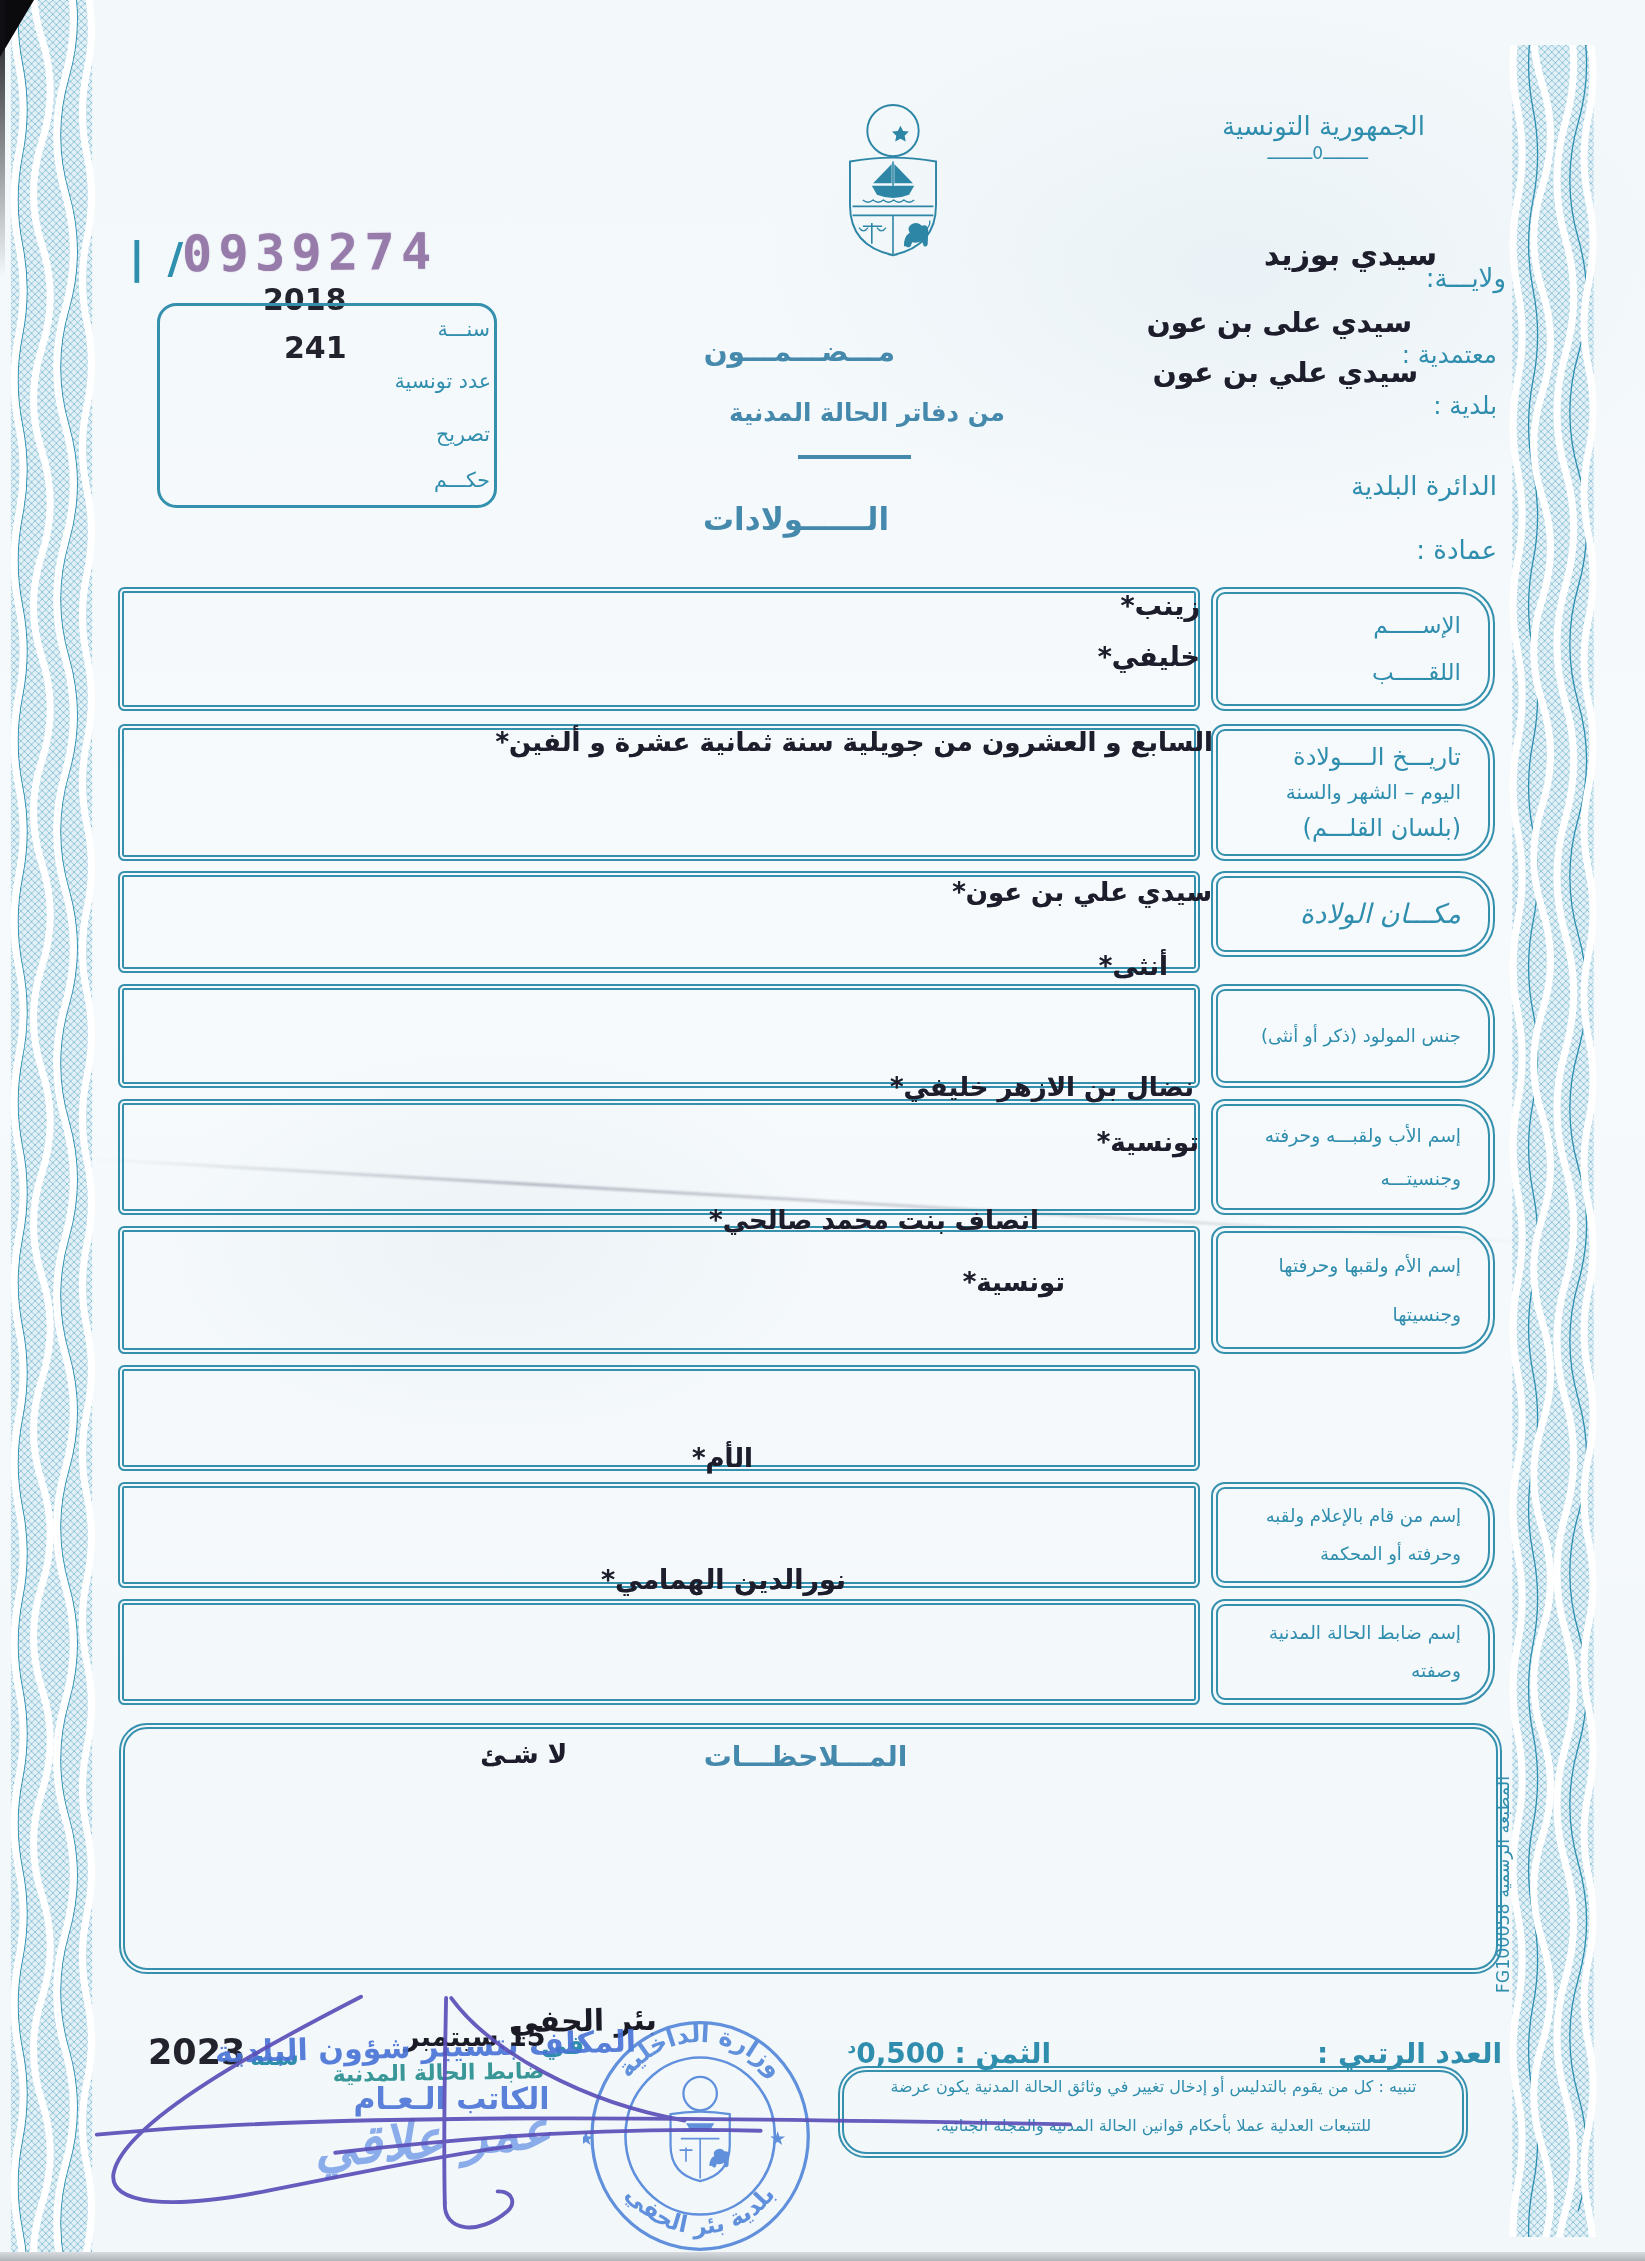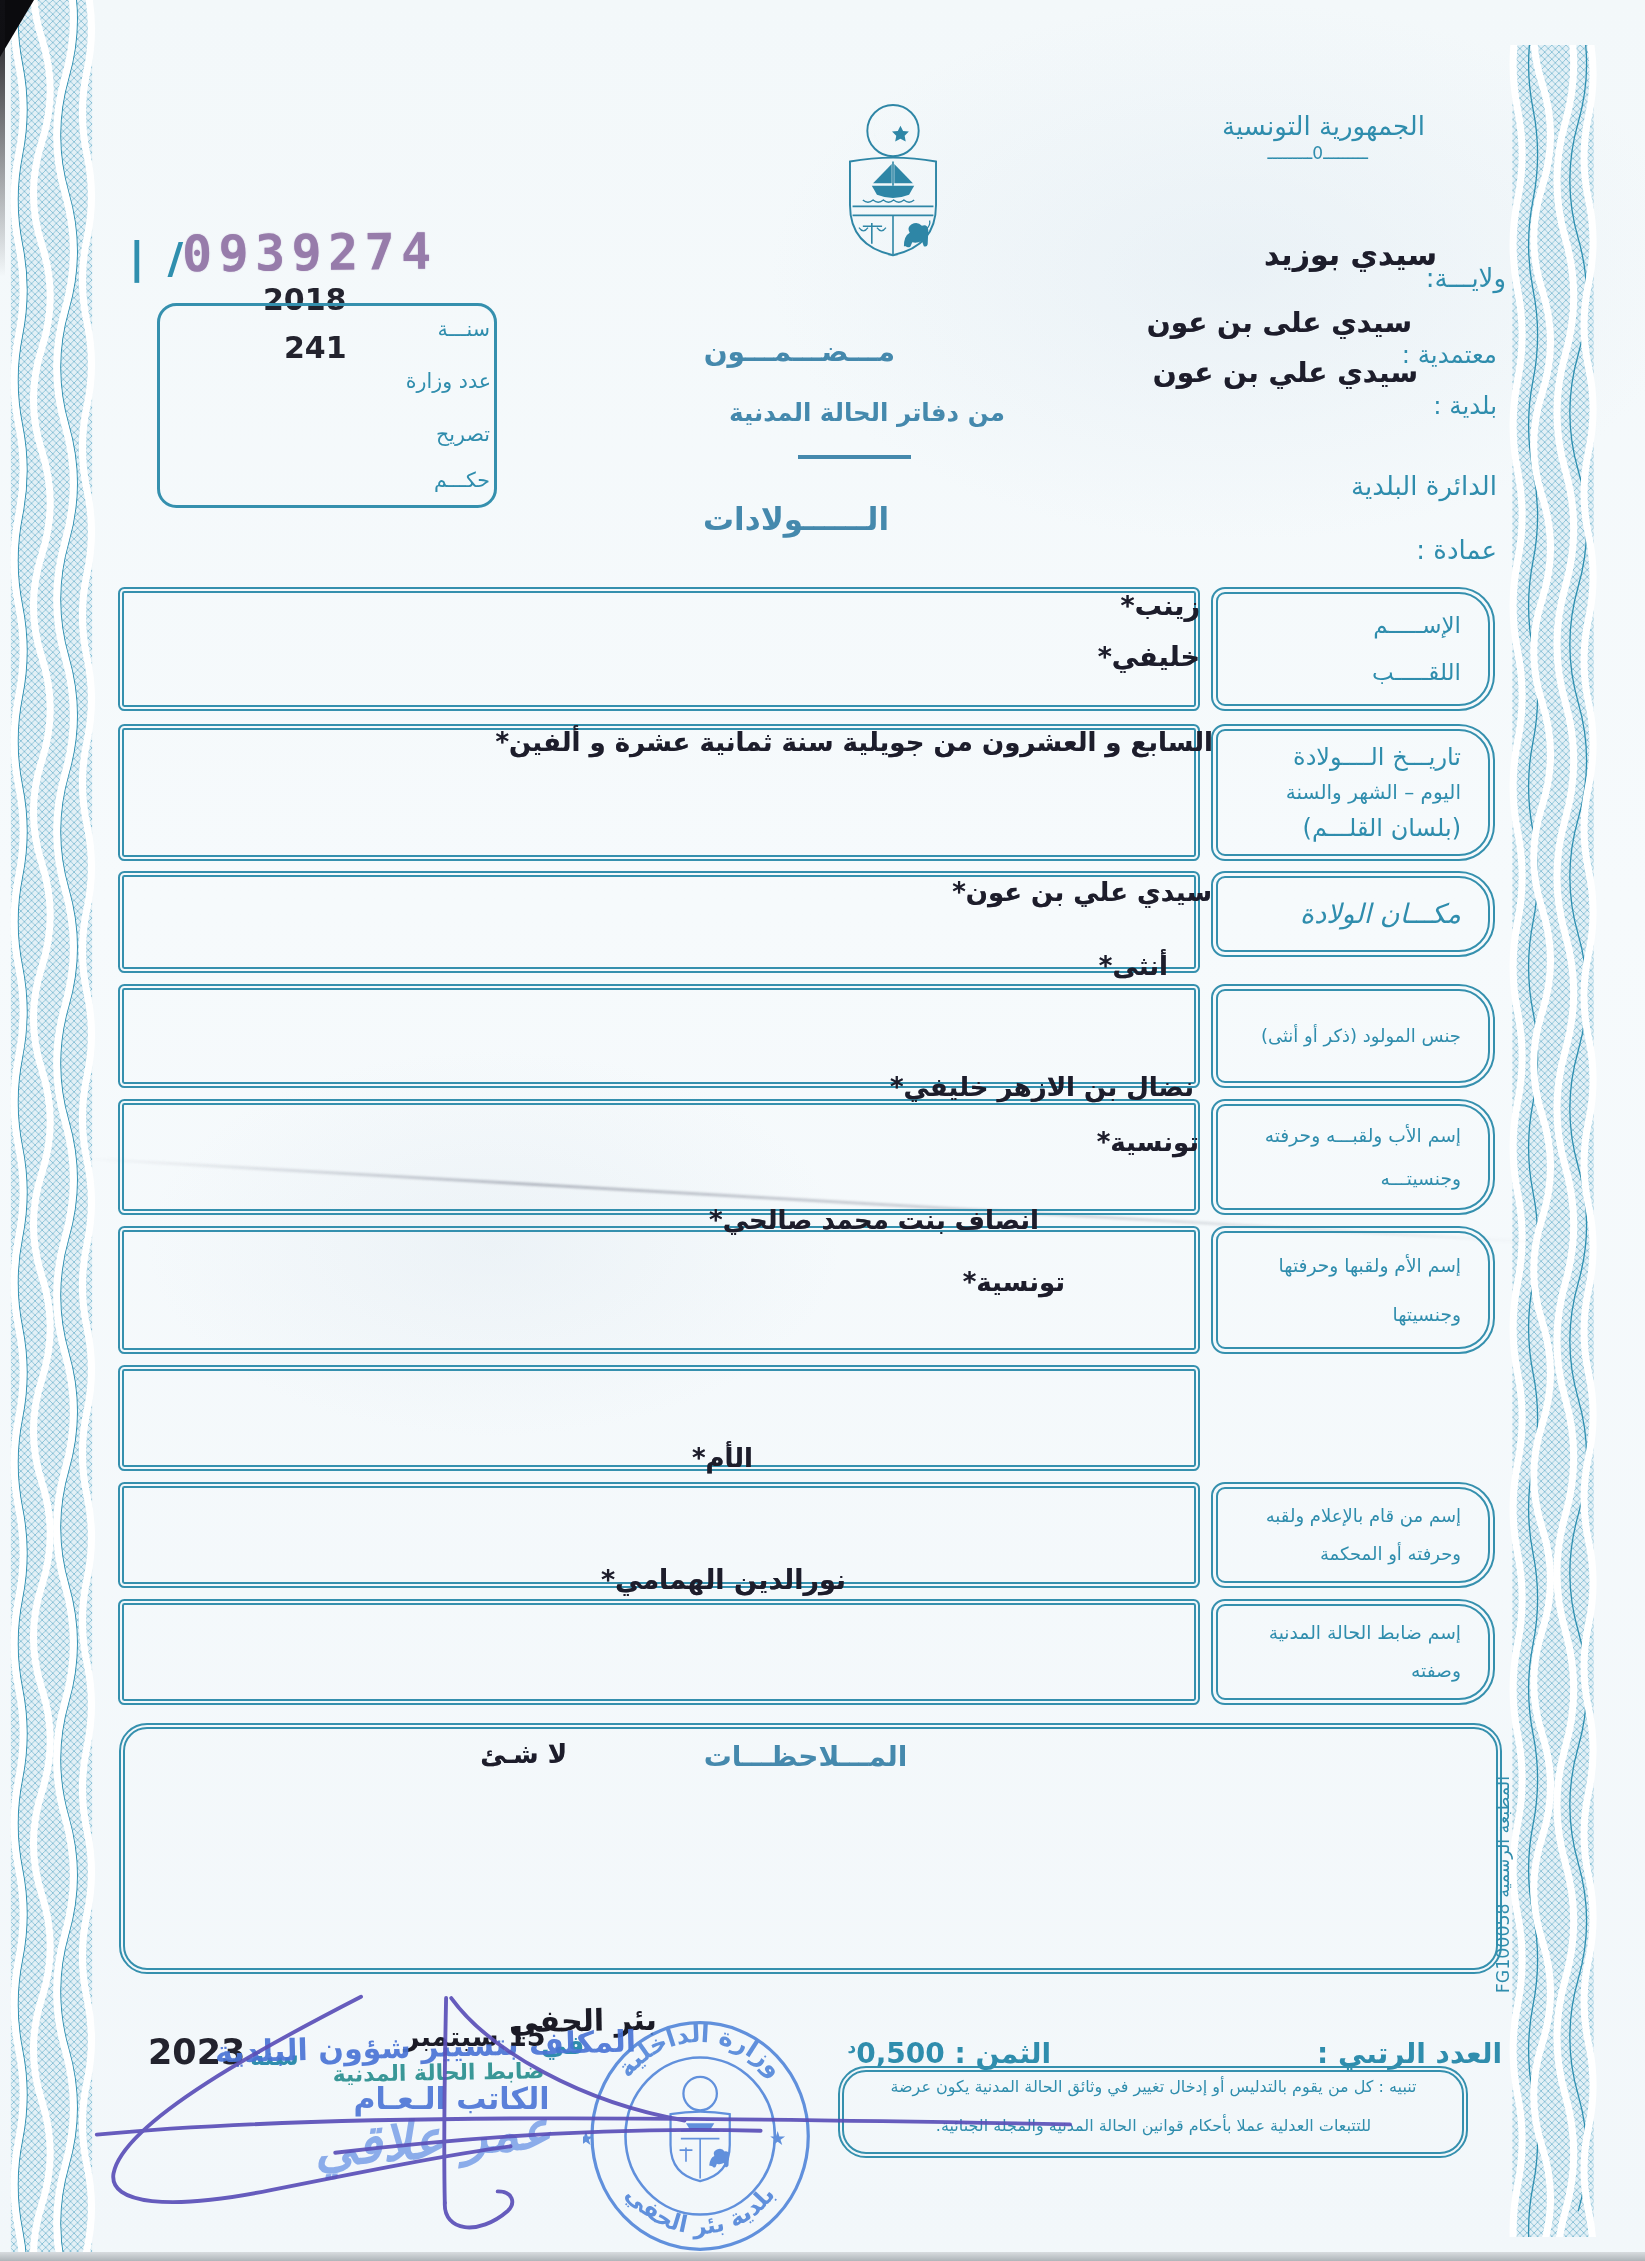--- a/index.html
+++ b/index.html
@@ -121,21 +121,21 @@
   <div class="abs teal print" style="right:148px;top:471px;font-size:26px;">الدائرة البلدية</div>
   <div class="abs teal print" style="right:148px;top:535px;font-size:26px;">عمادة :</div>
 
   <div class="abs" style="left:129px;top:233px;font-size:43px;font-weight:bold;color:#2f8fae;letter-spacing:3.9px;direction:ltr;">| /</div>
   <div class="abs" style="left:182px;top:224px;font-family:'DejaVu Sans Mono',monospace;font-size:50px;font-weight:bold;color:#8b6ba0;letter-spacing:6.4px;direction:ltr;transform:rotate(-.6deg);opacity:.88;text-shadow:0 0 1.3px rgba(139,107,160,.6);">0939274</div>
   <div class="abs" style="left:263px;top:282px;font-size:30px;font-weight:bold;color:#23232e;direction:ltr;">2018</div>
   <div class="abs" style="left:284px;top:330px;font-size:30px;font-weight:bold;color:#23232e;direction:ltr;">241</div>
 
   <div class="abs" style="left:157px;top:303px;width:340px;height:205px;border:3.2px solid #3590ae;border-radius:19.3px;box-sizing:border-box;"></div>
   <div class="abs teal print" style="right:1155px;top:317px;font-size:20.6px;">سنـــة</div>
-  <div class="abs teal print" style="right:1154px;top:369px;font-size:20.6px;">عدد وزارة</div>
+  <div class="abs teal print" style="right:1154px;top:369px;font-size:20.6px;">عدد تونسية</div>
   <div class="abs teal print" style="right:1155px;top:422px;font-size:20.6px;">تصريح</div>
   <div class="abs teal print" style="right:1155px;top:468px;font-size:20.6px;">حكـــم</div>
 
   <svg class="abs" style="left:832px;top:97px;" width="122" height="161" viewBox="0 0 190 250">
     <g stroke="#2e86a6" fill="none" stroke-width="3">
       <circle cx="95" cy="52" r="40"></circle>
       <path d="M70 32 A29 29 0 1 0 122 66 A23 23 0 1 1 70 32 Z" fill="#2e86a6" stroke="none"></path>
       <path d="M104 42 l5 10 11 1 -8 8 2 11 -10 -5 -10 5 2 -11 -8 -8 11 -1 z" fill="#2e86a6" stroke="none" transform="scale(.82) translate(26,12)"></path>
       <path d="M28 100 Q95 88 162 100 L162 168 Q162 232 95 246 Q28 232 28 168 Z"></path>
       <path d="M62 138 H128 L120 152 Q95 162 70 152 Z" fill="#2e86a6" stroke="none"></path>

